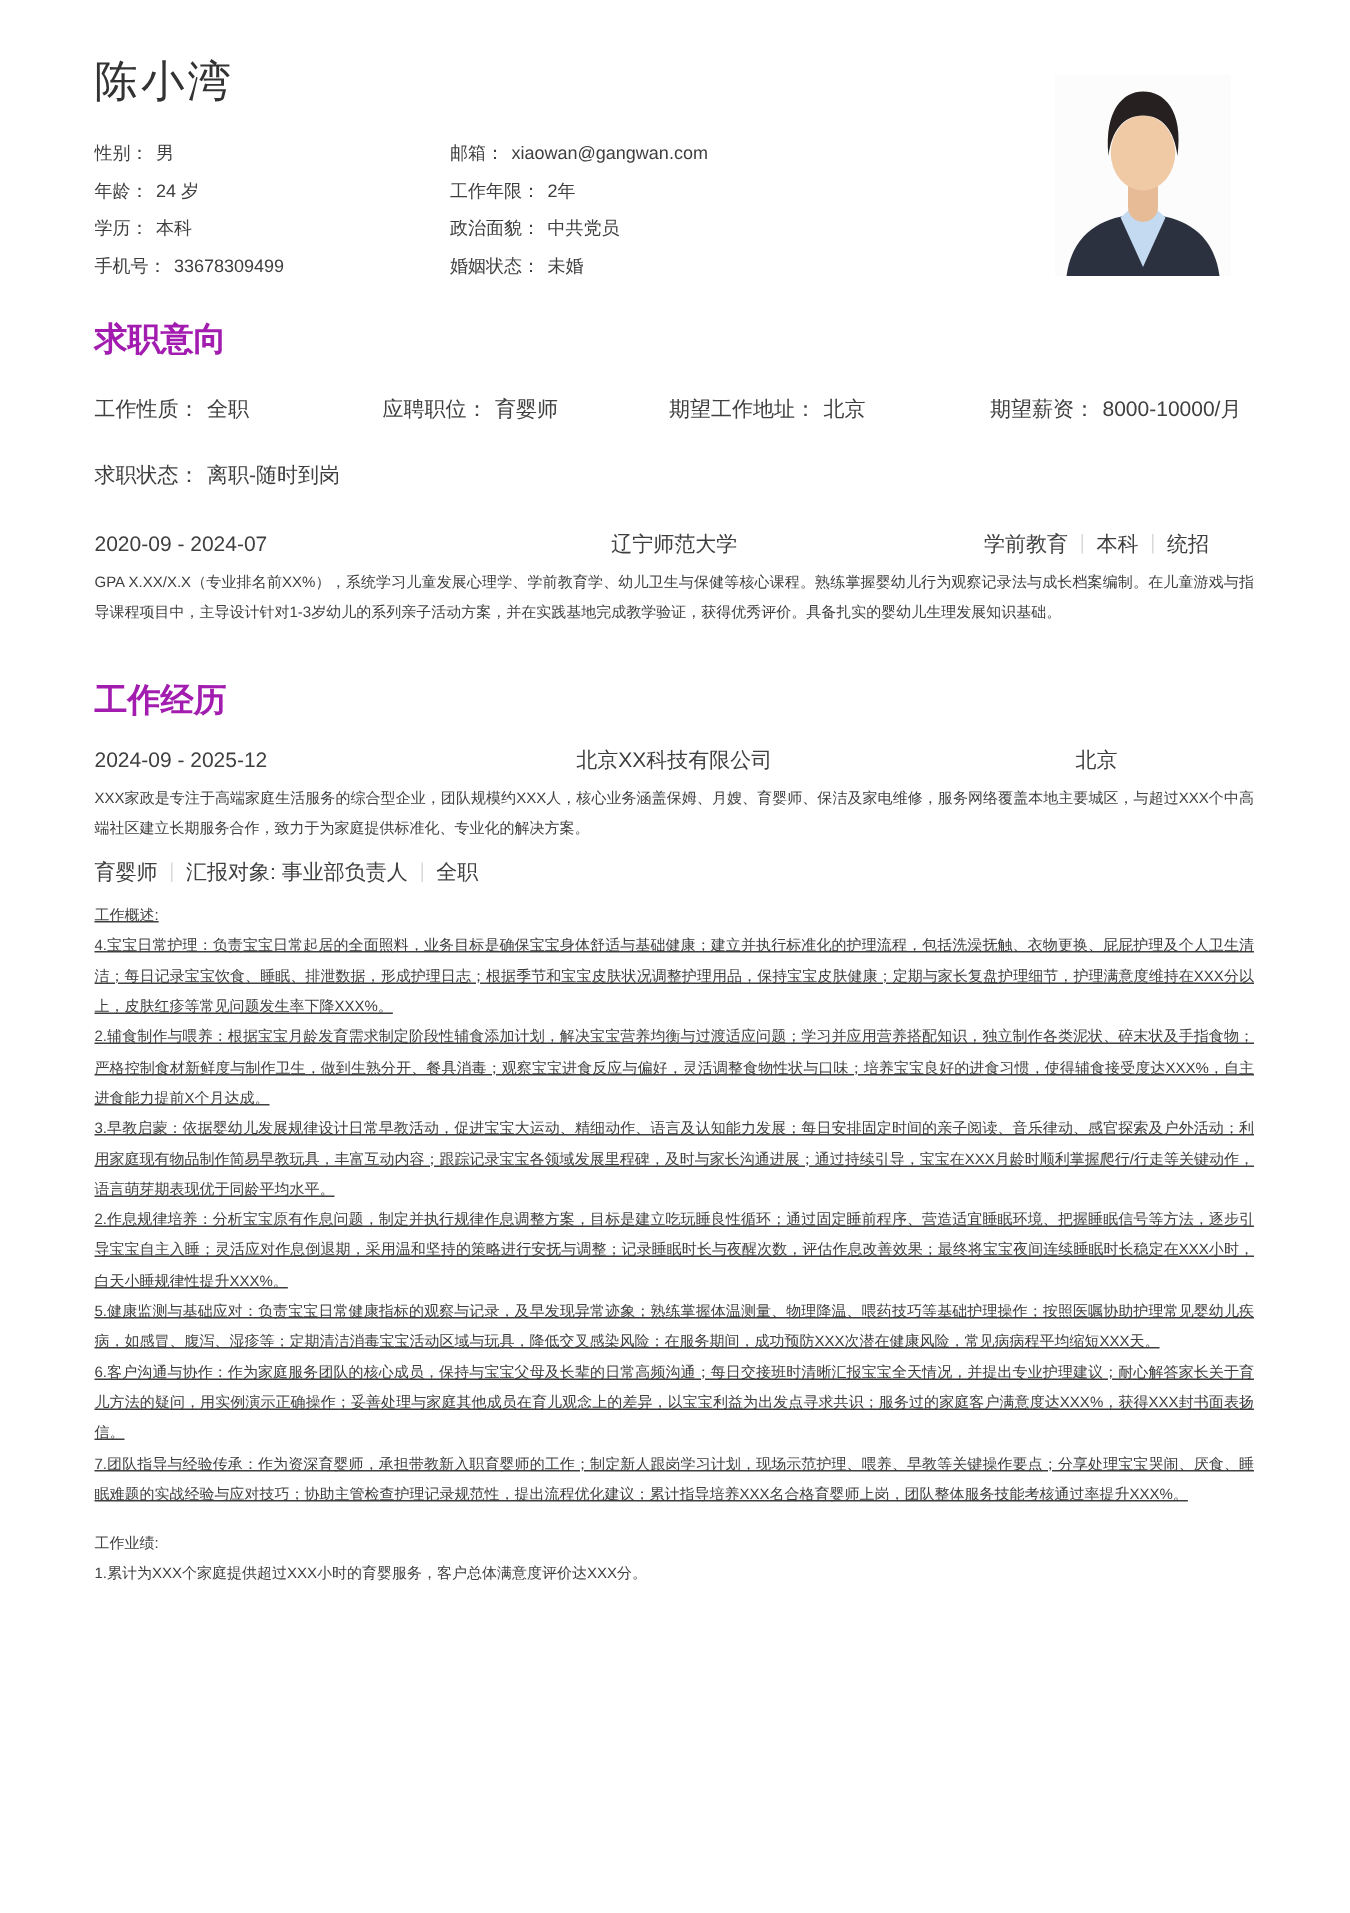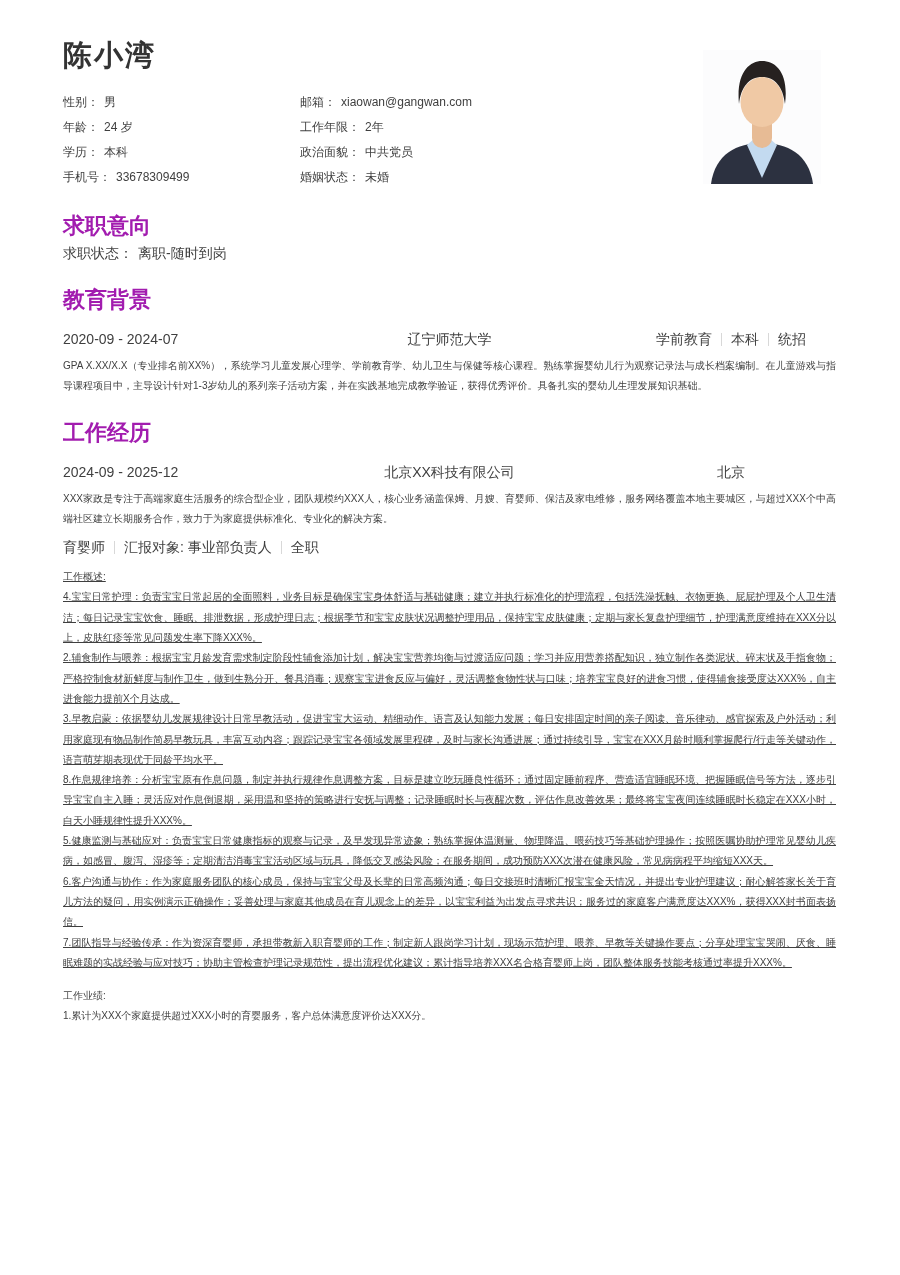--- a/index.html
+++ b/index.html
@@ -2,31 +2,31 @@
 <html lang="zh"><head>
 <meta charset="utf-8">
 <style>
   html,body{margin:0;padding:0;}
   body{
     width:900px;height:1275px;overflow:hidden;background:#ffffff;
     color:#3f3f3f;
     font-family:"Liberation Sans","DejaVu Sans",sans-serif;
   }
   .page{box-sizing:border-box;position:relative;width:900px;height:1275px;padding:38px 64px 0 63px;}
-  .name{font-size:29px;line-height:34px;font-weight:700;color:#333333;margin:0 0 22px;letter-spacing:2px;}
+  .name{font-size:29px;line-height:34px;font-weight:400;color:#333333;margin:0 0 22px;letter-spacing:2px;}
   .photo{position:absolute;left:703px;top:50px;width:118px;height:134px;overflow:hidden;}
   .info-grid{display:grid;grid-template-columns:237px 1fr;row-gap:8px;font-size:12px;line-height:17px;width:640px;}
   .kv{white-space:nowrap;}
   .kv .val{margin-left:5px;}
   .sec-title{font-size:22px;line-height:20px;font-weight:700;color:#a21caf;margin:0;}
   .sec-intent{margin-top:30px;}
   .intent-row{display:grid;grid-template-columns:192px 191px 214px 1fr;font-size:14px;line-height:17px;margin-top:28px;}
-  .intent-row.second{margin-top:9px;grid-template-columns:1fr;}
+  .intent-row.second{margin-top:27px;grid-template-columns:1fr;}
   .sec-edu{margin-top:28px;}
-  .sec-work{margin-top:26px;}
+  .sec-work{margin-top:37px;}
   .meta-row{display:flex;align-items:baseline;font-size:14px;line-height:18px;margin-top:20px;gap:10px;}
   .meta-left{width:210px;}
   .meta-center{flex:1;text-align:center;}
   .meta-right{width:210px;text-align:center;white-space:nowrap;}
   .para{font-size:10px;line-height:20.3px;text-align:justify;margin:8px 0 0;}
   .position-row{display:flex;align-items:center;font-size:14px;line-height:17px;margin-top:10px;}
   .duties{margin-top:11px;}
   .duties div{margin:0;text-decoration:underline;}
   .results{margin-top:13px;}
   .vbar{display:inline-block;width:1px;height:13px;background:#d8d8d8;margin:0 9px;vertical-align:-2px;}
@@ -71,29 +71,42 @@
     <div class="kv">
       <span class="lab">手机号：</span><span class="val">33678309499</span>
     </div>
     <div class="kv">
       <span class="lab">婚姻状态：</span><span class="val">未婚</span>
     </div>
   </div>
 
   <section class="sec-intent">
     <h2 class="sec-title">求职意向</h2>
+    <div class="intent-row">
+      <div class="kv">
+        <span class="lab">工作性质：</span><span class="val">全职</span>
+      </div>
+      <div class="kv">
+        <span class="lab">应聘职位：</span><span class="val">育婴师</span>
+      </div>
+      <div class="kv">
+        <span class="lab">期望工作地址：</span><span class="val">北京</span>
+      </div>
+      <div class="kv">
+        <span class="lab">期望薪资：</span><span class="val">8000-10000/月</span>
+      </div>
+    </div>
     <div class="intent-row second">
       <div class="kv">
         <span class="lab">求职状态：</span><span class="val">离职-随时到岗</span>
       </div>
     </div>
   </section>
 
   <section class="sec-edu">
-    <h2 class="sec-title">教育背景</h2>
     <div class="meta-row">
       <span class="meta-left">2020-09 - 2024-07</span>
       <span class="meta-center">辽宁师范大学</span>
       <span class="meta-right">
         <span>学前教育</span><span class="vbar"></span><span>本科</span><span class="vbar"></span><span>统招</span>
       </span>
     </div>
     <p class="para">GPA X.XX/X.X（专业排名前XX%），系统学习儿童发展心理学、学前教育学、幼儿卫生与保健等核心课程。熟练掌握婴幼儿行为观察记录法与成长档案编制。在儿童游戏与指导课程项目中，主导设计针对1-3岁幼儿的系列亲子活动方案，并在实践基地完成教学验证，获得优秀评价。具备扎实的婴幼儿生理发展知识基础。</p>
   </section>
 
@@ -110,21 +123,21 @@
       <span class="vbar"></span>
       <span>汇报对象: 事业部负责人</span>
       <span class="vbar"></span>
       <span>全职</span>
     </div>
     <div class="para duties">
       <div>工作概述:</div>
       <div>4.宝宝日常护理：负责宝宝日常起居的全面照料，业务目标是确保宝宝身体舒适与基础健康；建立并执行标准化的护理流程，包括洗澡抚触、衣物更换、屁屁护理及个人卫生清洁；每日记录宝宝饮食、睡眠、排泄数据，形成护理日志；根据季节和宝宝皮肤状况调整护理用品，保持宝宝皮肤健康；定期与家长复盘护理细节，护理满意度维持在XXX分以上，皮肤红疹等常见问题发生率下降XXX%。</div>
       <div>2.辅食制作与喂养：根据宝宝月龄发育需求制定阶段性辅食添加计划，解决宝宝营养均衡与过渡适应问题；学习并应用营养搭配知识，独立制作各类泥状、碎末状及手指食物；严格控制食材新鲜度与制作卫生，做到生熟分开、餐具消毒；观察宝宝进食反应与偏好，灵活调整食物性状与口味；培养宝宝良好的进食习惯，使得辅食接受度达XXX%，自主进食能力提前X个月达成。</div>
       <div>3.早教启蒙：依据婴幼儿发展规律设计日常早教活动，促进宝宝大运动、精细动作、语言及认知能力发展；每日安排固定时间的亲子阅读、音乐律动、感官探索及户外活动；利用家庭现有物品制作简易早教玩具，丰富互动内容；跟踪记录宝宝各领域发展里程碑，及时与家长沟通进展；通过持续引导，宝宝在XXX月龄时顺利掌握爬行/行走等关键动作，语言萌芽期表现优于同龄平均水平。</div>
-      <div>8.作息规律培养：分析宝宝原有作息问题，制定并执行规律作息调整方案，目标是建立吃玩睡良性循环；通过固定睡前程序、营造适宜睡眠环境、把握睡眠信号等方法，逐步引导宝宝自主入睡；灵活应对作息倒退期，采用温和坚持的策略进行安抚与调整；记录睡眠时长与夜醒次数，评估作息改善效果；最终将宝宝夜间连续睡眠时长稳定在XXX小时，白天小睡规律性提升XXX%。</div>
+      <div>2.作息规律培养：分析宝宝原有作息问题，制定并执行规律作息调整方案，目标是建立吃玩睡良性循环；通过固定睡前程序、营造适宜睡眠环境、把握睡眠信号等方法，逐步引导宝宝自主入睡；灵活应对作息倒退期，采用温和坚持的策略进行安抚与调整；记录睡眠时长与夜醒次数，评估作息改善效果；最终将宝宝夜间连续睡眠时长稳定在XXX小时，白天小睡规律性提升XXX%。</div>
       <div>5.健康监测与基础应对：负责宝宝日常健康指标的观察与记录，及早发现异常迹象；熟练掌握体温测量、物理降温、喂药技巧等基础护理操作；按照医嘱协助护理常见婴幼儿疾病，如感冒、腹泻、湿疹等；定期清洁消毒宝宝活动区域与玩具，降低交叉感染风险；在服务期间，成功预防XXX次潜在健康风险，常见病病程平均缩短XXX天。</div>
       <div>6.客户沟通与协作：作为家庭服务团队的核心成员，保持与宝宝父母及长辈的日常高频沟通；每日交接班时清晰汇报宝宝全天情况，并提出专业护理建议；耐心解答家长关于育儿方法的疑问，用实例演示正确操作；妥善处理与家庭其他成员在育儿观念上的差异，以宝宝利益为出发点寻求共识；服务过的家庭客户满意度达XXX%，获得XXX封书面表扬信。</div>
       <div>7.团队指导与经验传承：作为资深育婴师，承担带教新入职育婴师的工作；制定新人跟岗学习计划，现场示范护理、喂养、早教等关键操作要点；分享处理宝宝哭闹、厌食、睡眠难题的实战经验与应对技巧；协助主管检查护理记录规范性，提出流程优化建议；累计指导培养XXX名合格育婴师上岗，团队整体服务技能考核通过率提升XXX%。</div>
     </div>
     <div class="para results">
       <div>工作业绩:</div>
       <div>1.累计为XXX个家庭提供超过XXX小时的育婴服务，客户总体满意度评价达XXX分。</div>
     </div>
   </section>
 

